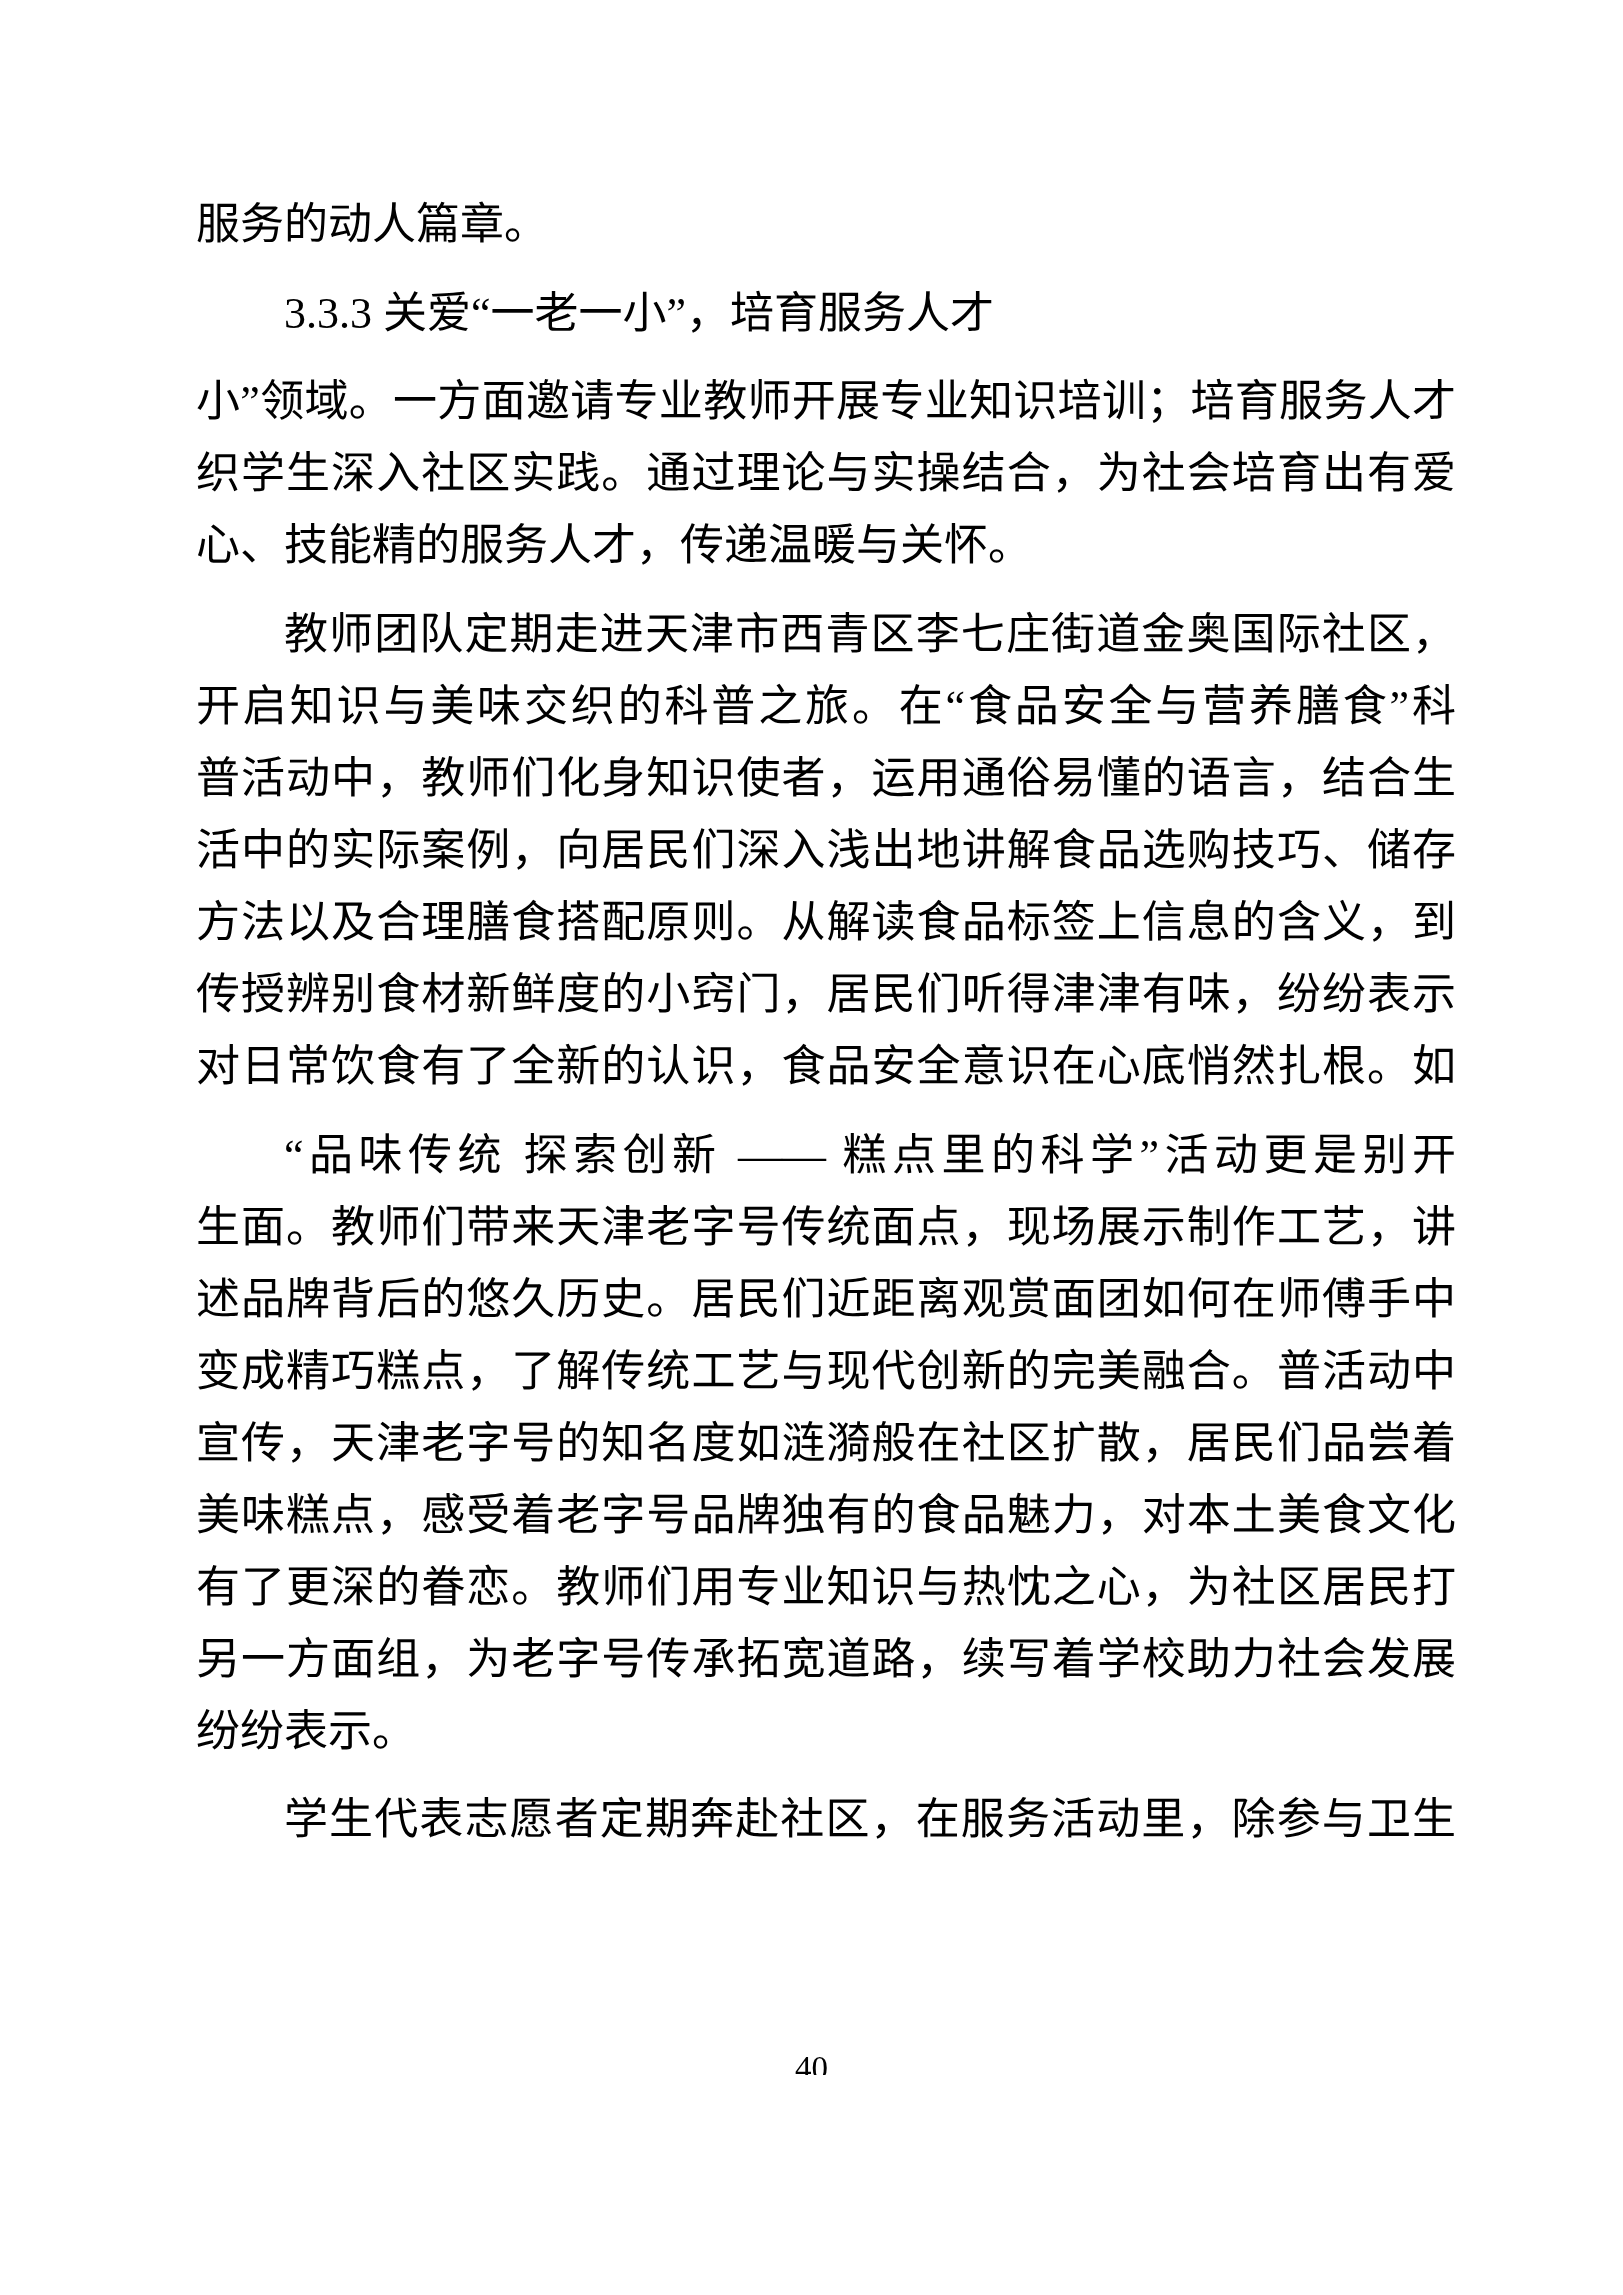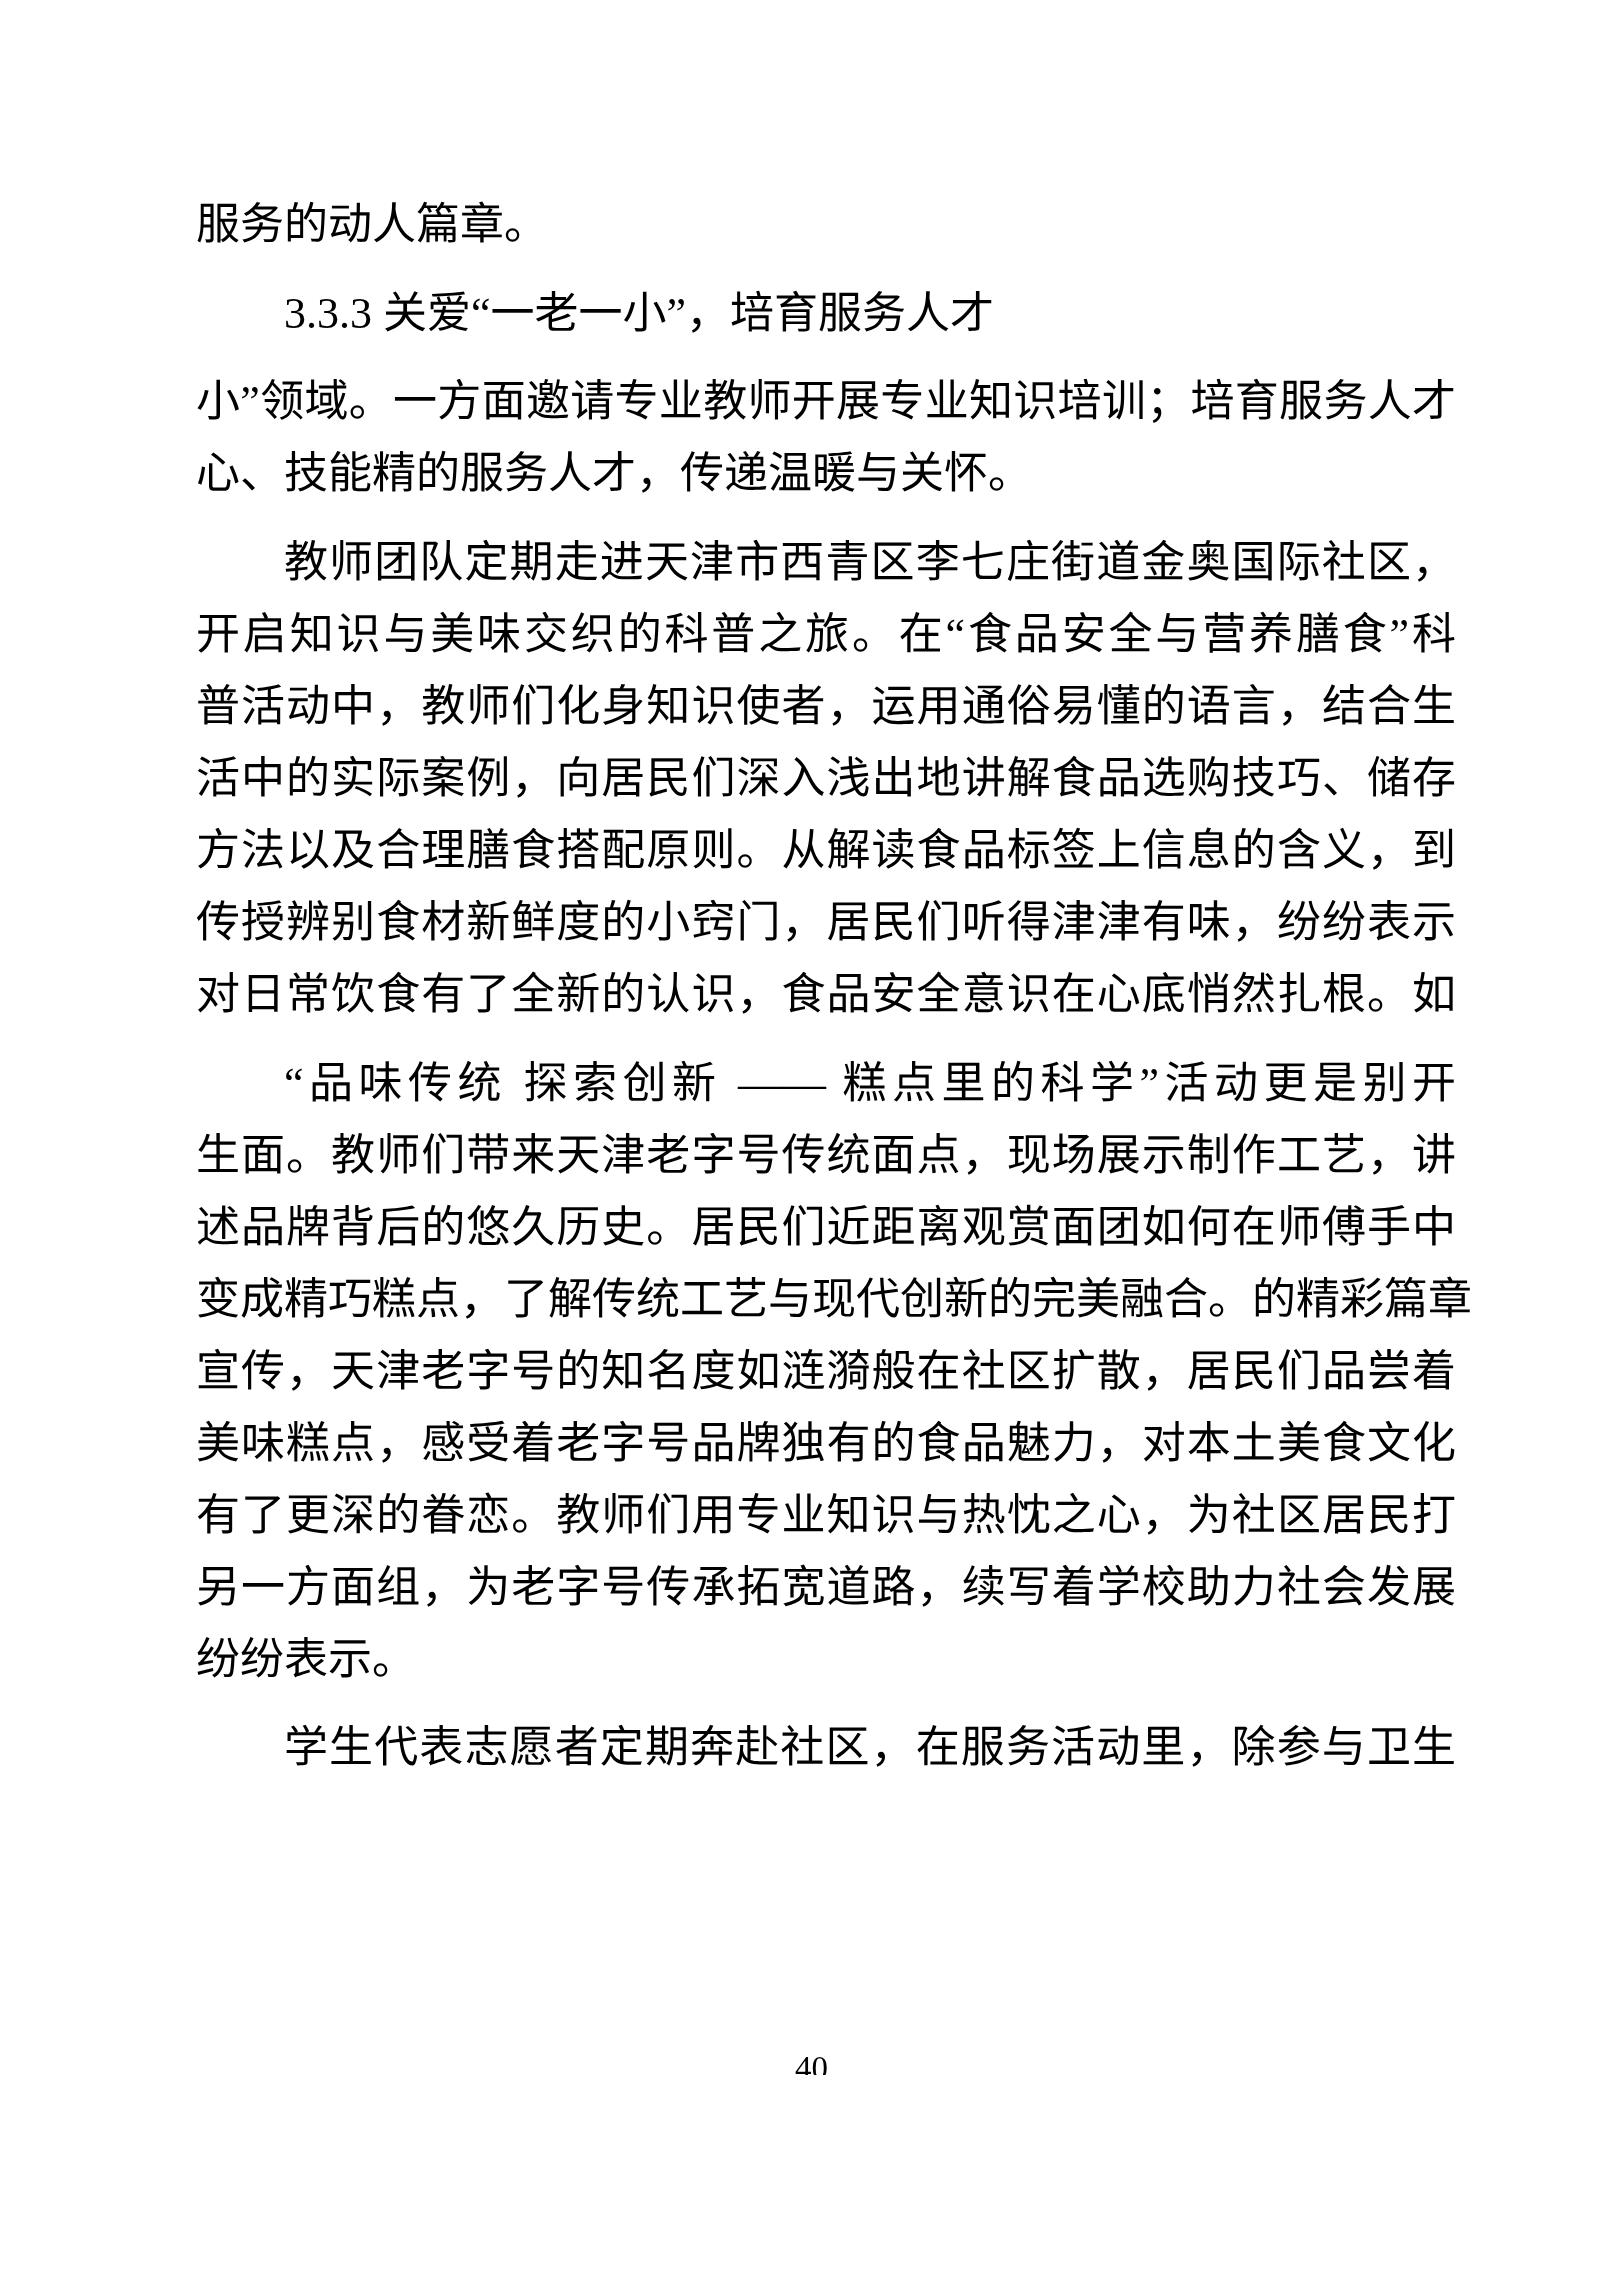--- a/index.html
+++ b/index.html
@@ -62,38 +62,39 @@
     <div class="blk">
       <div class="ln fin">服务的动人篇章。</div>
     </div>
 
     <div class="blk">
       <div class="ln ind fin">3.3.3  关爱“一老一小”，培育服务人才</div>
     </div>
 
     <div class="blk">
       <div class="ln">小”领域。一方面邀请专业教师开展专业知识培训；培育服务人才</div>
+      <div class="ln">织学生深入社区实践。通过理论与实操结合，为社会培育出有爱</div>
       <div class="ln fin">心、技能精的服务人才，传递温暖与关怀。</div>
     </div>
 
     <div class="blk">
       <div class="ln ind">教师团队定期走进天津市西青区李七庄街道金奥国际社区，</div>
       <div class="ln">开启知识与美味交织的科普之旅。在“食品安全与营养膳食”科</div>
       <div class="ln">普活动中，教师们化身知识使者，运用通俗易懂的语言，结合生</div>
       <div class="ln">活中的实际案例，向居民们深入浅出地讲解食品选购技巧、储存</div>
       <div class="ln">方法以及合理膳食搭配原则。从解读食品标签上信息的含义，到</div>
       <div class="ln">传授辨别食材新鲜度的小窍门，居民们听得津津有味，纷纷表示</div>
       <div class="ln">对日常饮食有了全新的认识，食品安全意识在心底悄然扎根。如</div>
     </div>
 
     <div class="blk">
       <div class="ln ind">“品味传统 探索创新 —— 糕点里的科学”活动更是别开</div>
       <div class="ln">生面。教师们带来天津老字号传统面点，现场展示制作工艺，讲</div>
       <div class="ln">述品牌背后的悠久历史。居民们近距离观赏面团如何在师傅手中</div>
-      <div class="ln">变成精巧糕点，了解传统工艺与现代创新的完美融合。的精彩篇章</div>
+      <div class="ln">变成精巧糕点，了解传统工艺与现代创新的完美融合。普活动中</div>
       <div class="ln">宣传，天津老字号的知名度如涟漪般在社区扩散，居民们品尝着</div>
       <div class="ln">美味糕点，感受着老字号品牌独有的食品魅力，对本土美食文化</div>
       <div class="ln">有了更深的眷恋。教师们用专业知识与热忱之心，为社区居民打</div>
       <div class="ln">另一方面组，为老字号传承拓宽道路，续写着学校助力社会发展</div>
       <div class="ln fin">纷纷表示。</div>
     </div>
 
     <div class="blk">
       <div class="ln ind">学生代表志愿者定期奔赴社区，在服务活动里，除参与卫生</div>
     </div>

